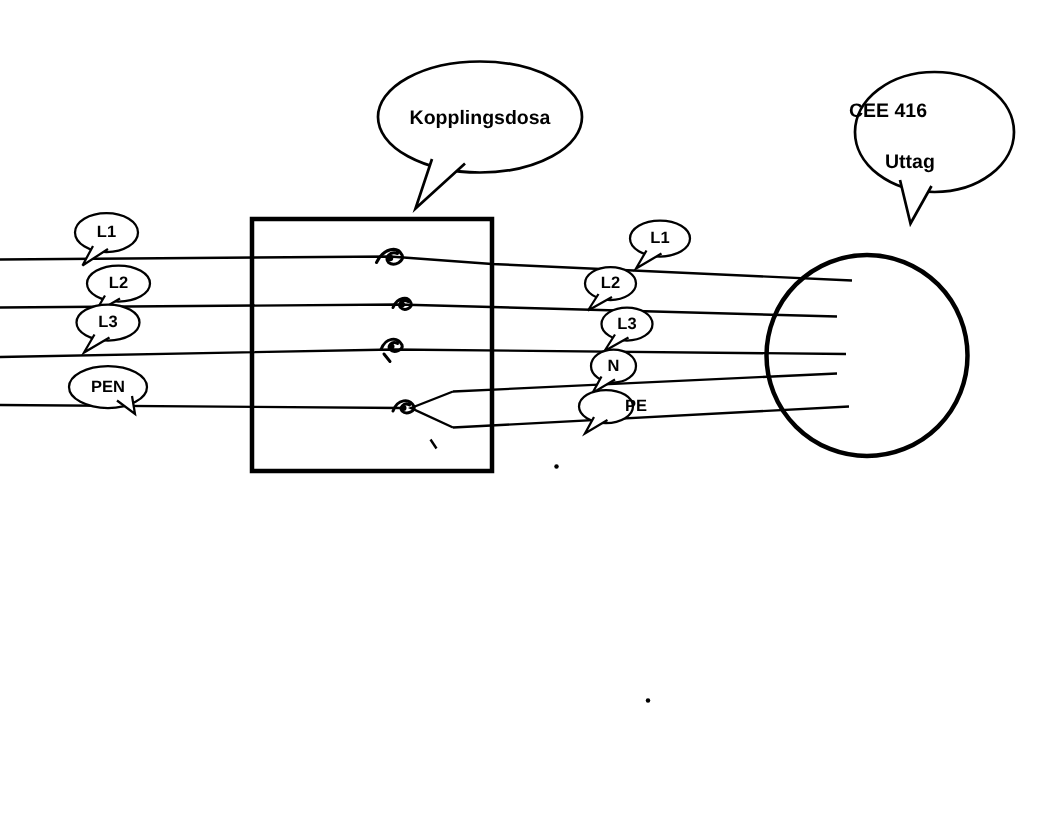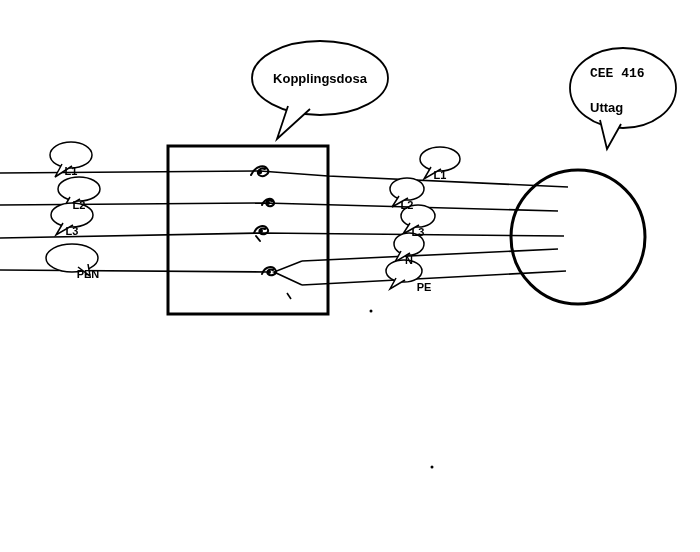--- a/index.html
+++ b/index.html
@@ -28,21 +28,20 @@
     user-select: none;
   }
   .lbl.centered {
     transform: translate(-50%, -50%);
   }
   .lbl.big {
     font-size: 13px;
   }
   .lbl.small {
     font-size: 11px;
-    margin-top: 16px;
   }
 </style>
 </head>
 <body>
 
 <div class="canvas">
 
   <svg width="700" height="552" viewBox="0 0 700 552">
 
     <polyline points="0,173 260,171 328,176 568,187" fill="none" stroke="#000" stroke-width="1.6"></polyline>
@@ -104,27 +103,27 @@
       <path d="M 410,223 L 403,234 L 419,225"></path>
       <ellipse cx="409" cy="244" rx="15" ry="11"></ellipse>
       <path d="M 401,251 L 395,262 L 410,253"></path>
       <ellipse cx="404" cy="271" rx="18" ry="11"></ellipse>
       <path d="M 396,278 L 390,289 L 405,280"></path>
     </g>
   </svg>
 
   <div class="lbl big centered" style="left:320px; top:78px;">Kopplingsdosa</div>
 
-  <div class="lbl big" style="left:590px; top:66px;font-family:Liberation Mono, monospace;">CEE 416</div>
+  <div class="lbl big" style="left:566px; top:66px;">CEE 416</div>
   <div class="lbl big" style="left:590px; top:100px;">Uttag</div>
 
   <div class="lbl small centered" style="left:71px; top:155px;">L1</div>
   <div class="lbl small centered" style="left:79px; top:189px;">L2</div>
   <div class="lbl small centered" style="left:72px; top:215px;">L3</div>
-  <div class="lbl small centered" style="left:88px; top:258px;">PEN</div>
+  <div class="lbl small centered" style="left:72px; top:258px;">PEN</div>
 
   <div class="lbl small centered" style="left:440px; top:159px;">L1</div>
   <div class="lbl small centered" style="left:407px; top:189px;">L2</div>
   <div class="lbl small centered" style="left:418px; top:216px;">L3</div>
   <div class="lbl small centered" style="left:409px; top:244px;">N</div>
   <div class="lbl small centered" style="left:424px; top:271px;">PE</div>
 
 </div>
 
 </body></html>

